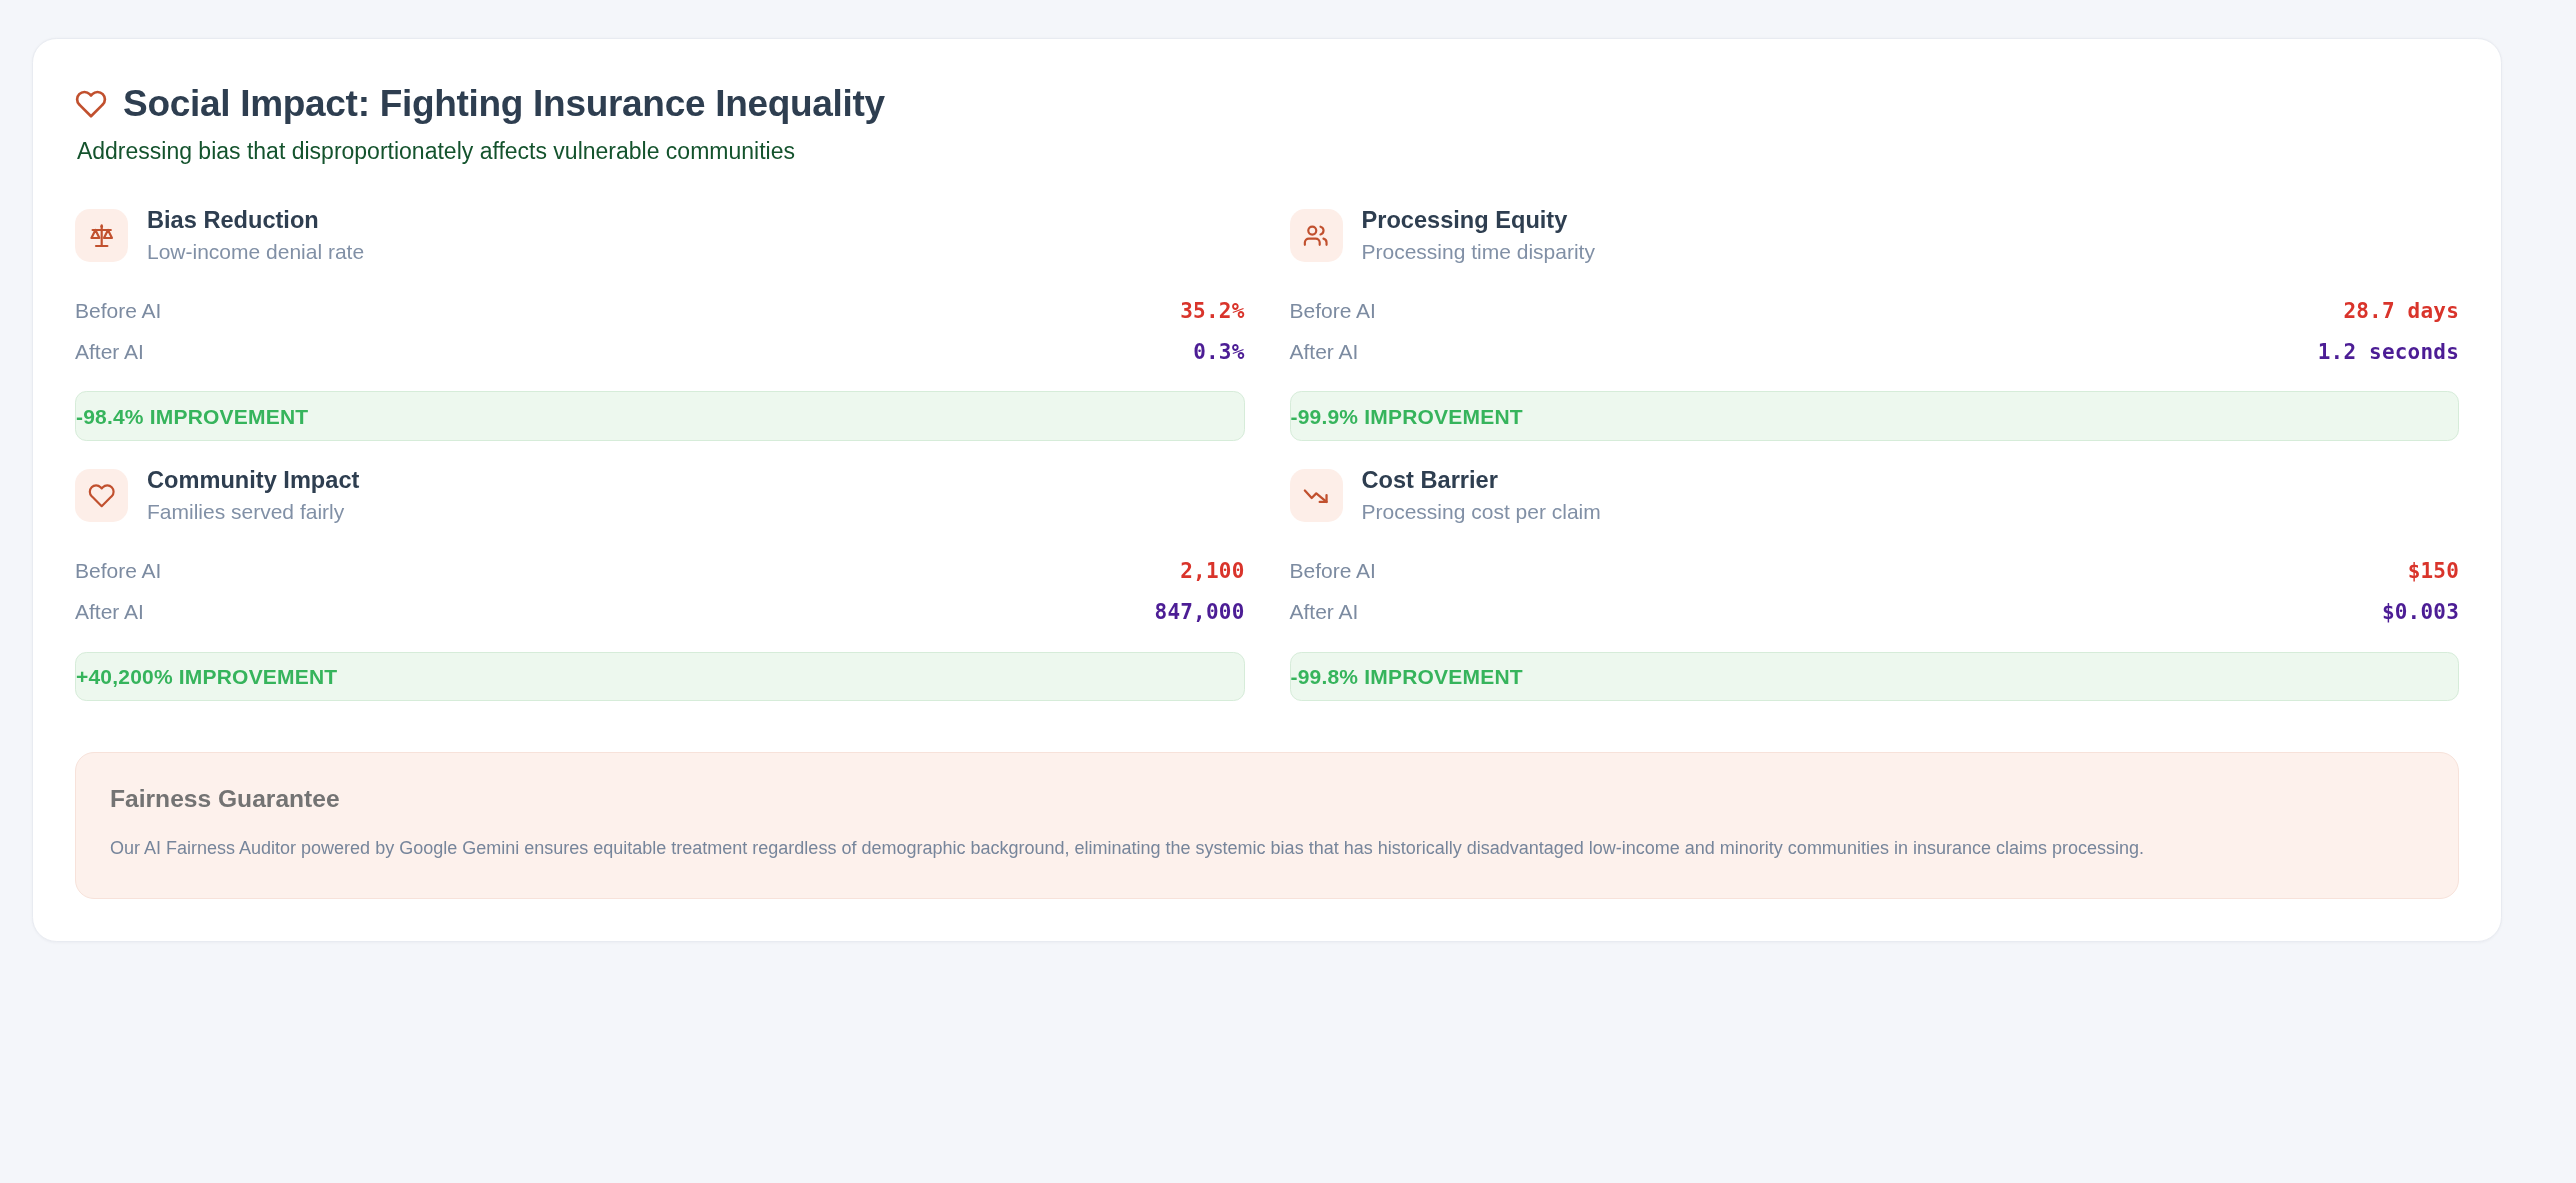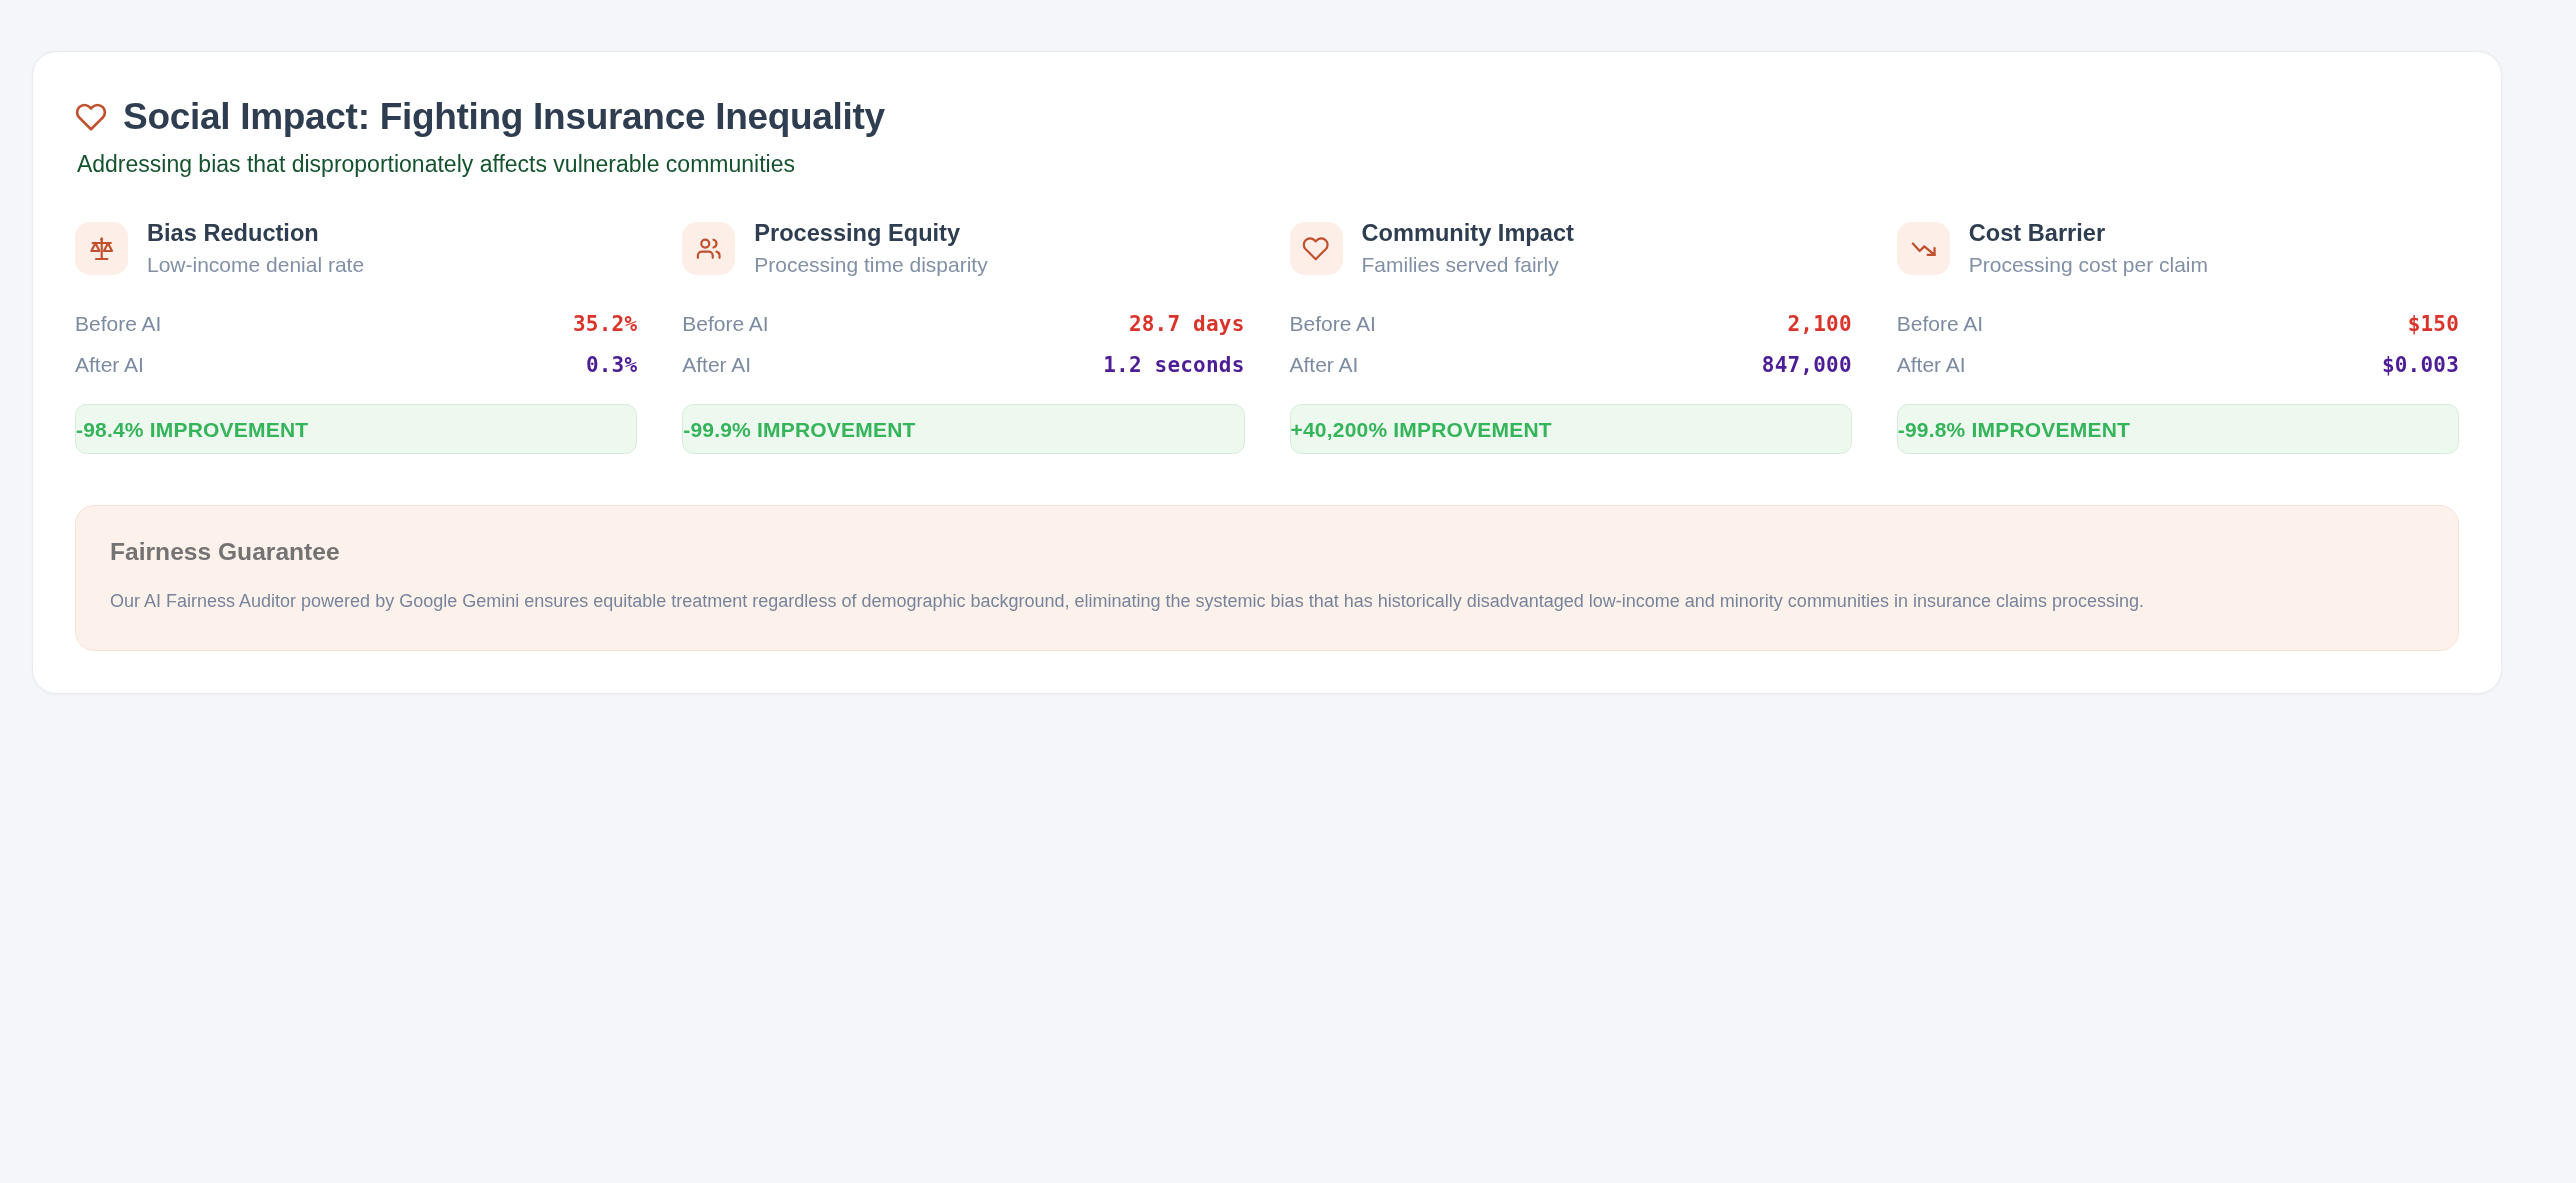--- a/index.html
+++ b/index.html
@@ -8,21 +8,21 @@
     width: 2576px;
     height: 1184px;
     background: #f4f6fa;
     font-family: "Liberation Sans", sans-serif;
   }
 
   .page {
     width: 2576px;
     height: 1180px;
     background: #f4f6fa;
-    padding: 51px 32px 0 32px;
+    padding: 38px 32px 0 32px;
   }
 
   .panel {
     background: #ffffff;
     border: 1.9px solid #e8ebf1;
     border-radius: 24.6px;
     box-shadow: 0 0.9px 2.8px rgba(15,23,42,0.04);
     padding: 44px 42px 42px 42px;
     width: 2470px;
   }
@@ -49,21 +49,21 @@
   .panel-subtitle {
     font-size: 23px;
     color: #14532d;
     margin-top: 13.2px;
     margin-left: 1.9px;
   }
 
   
   .metrics-grid {
     display: grid;
-    grid-template-columns: 1fr 1fr 1fr 1fr;
+    grid-template-columns: 1fr 1fr;
     column-gap: 45px;
     row-gap: 0;
     margin-top: 42px;
   }
 
   .metric-card { padding-bottom: 26.5px; }
 
   .metric-head {
     display: flex;
     align-items: center;

